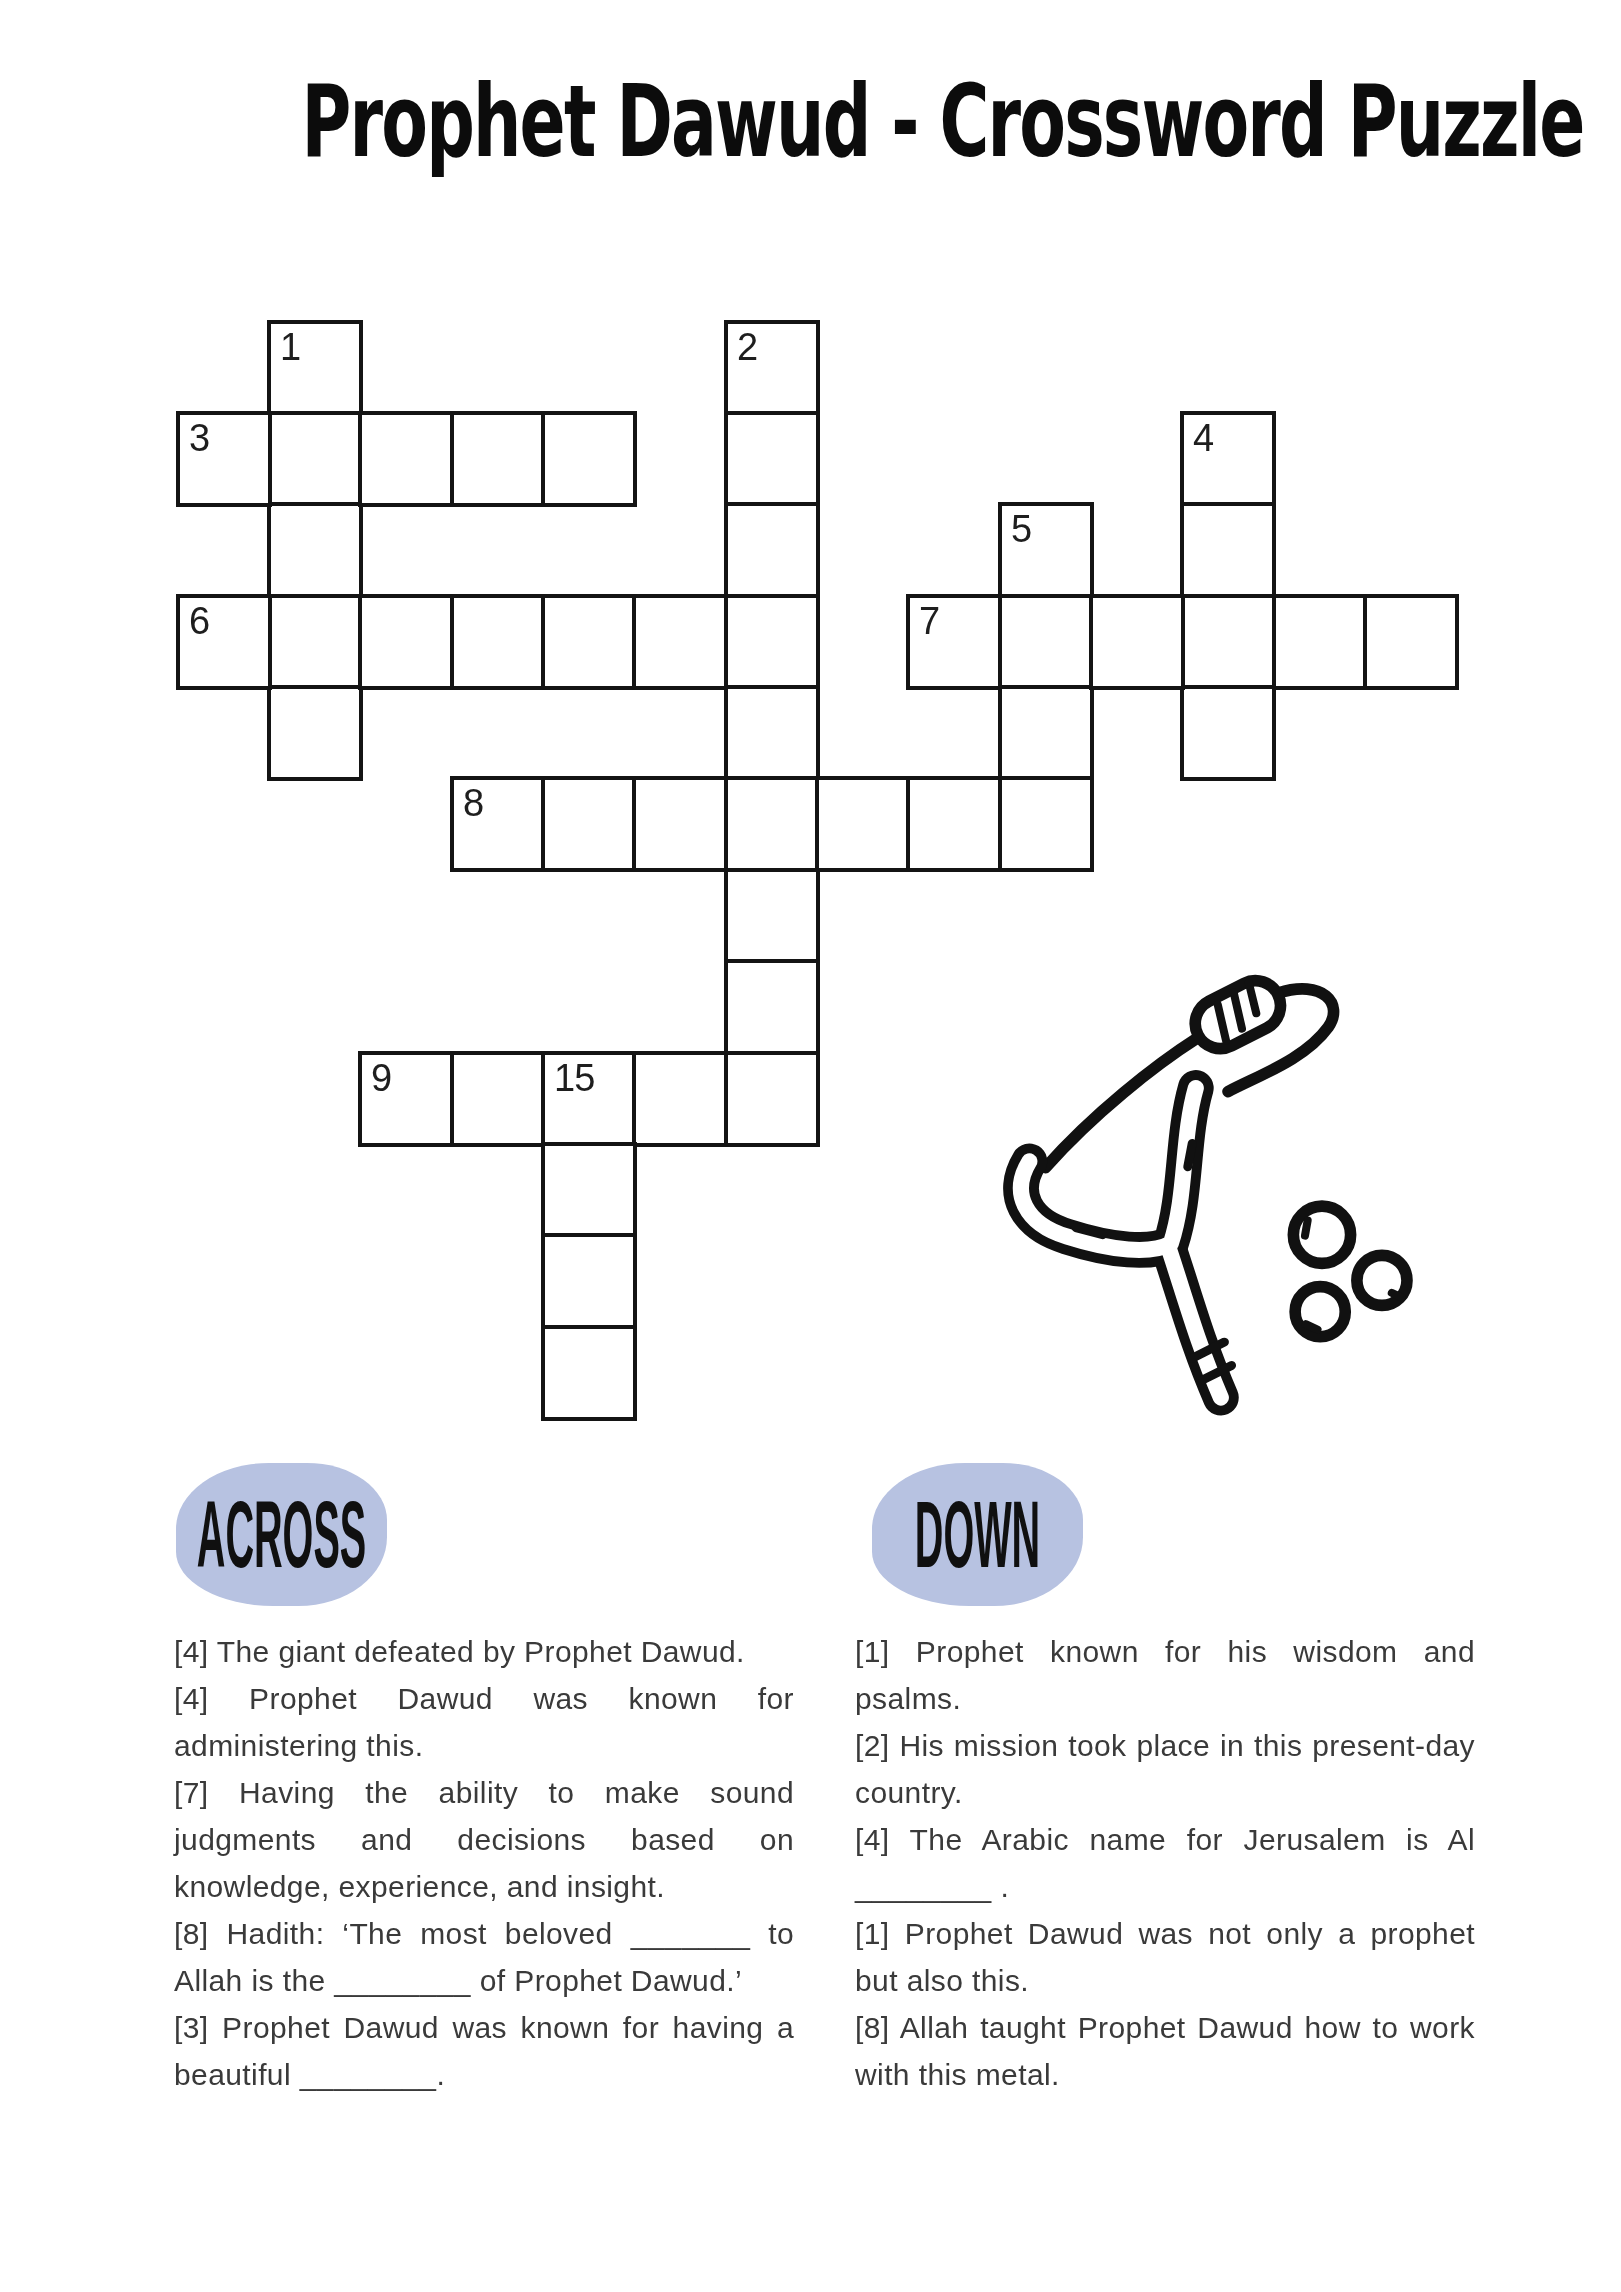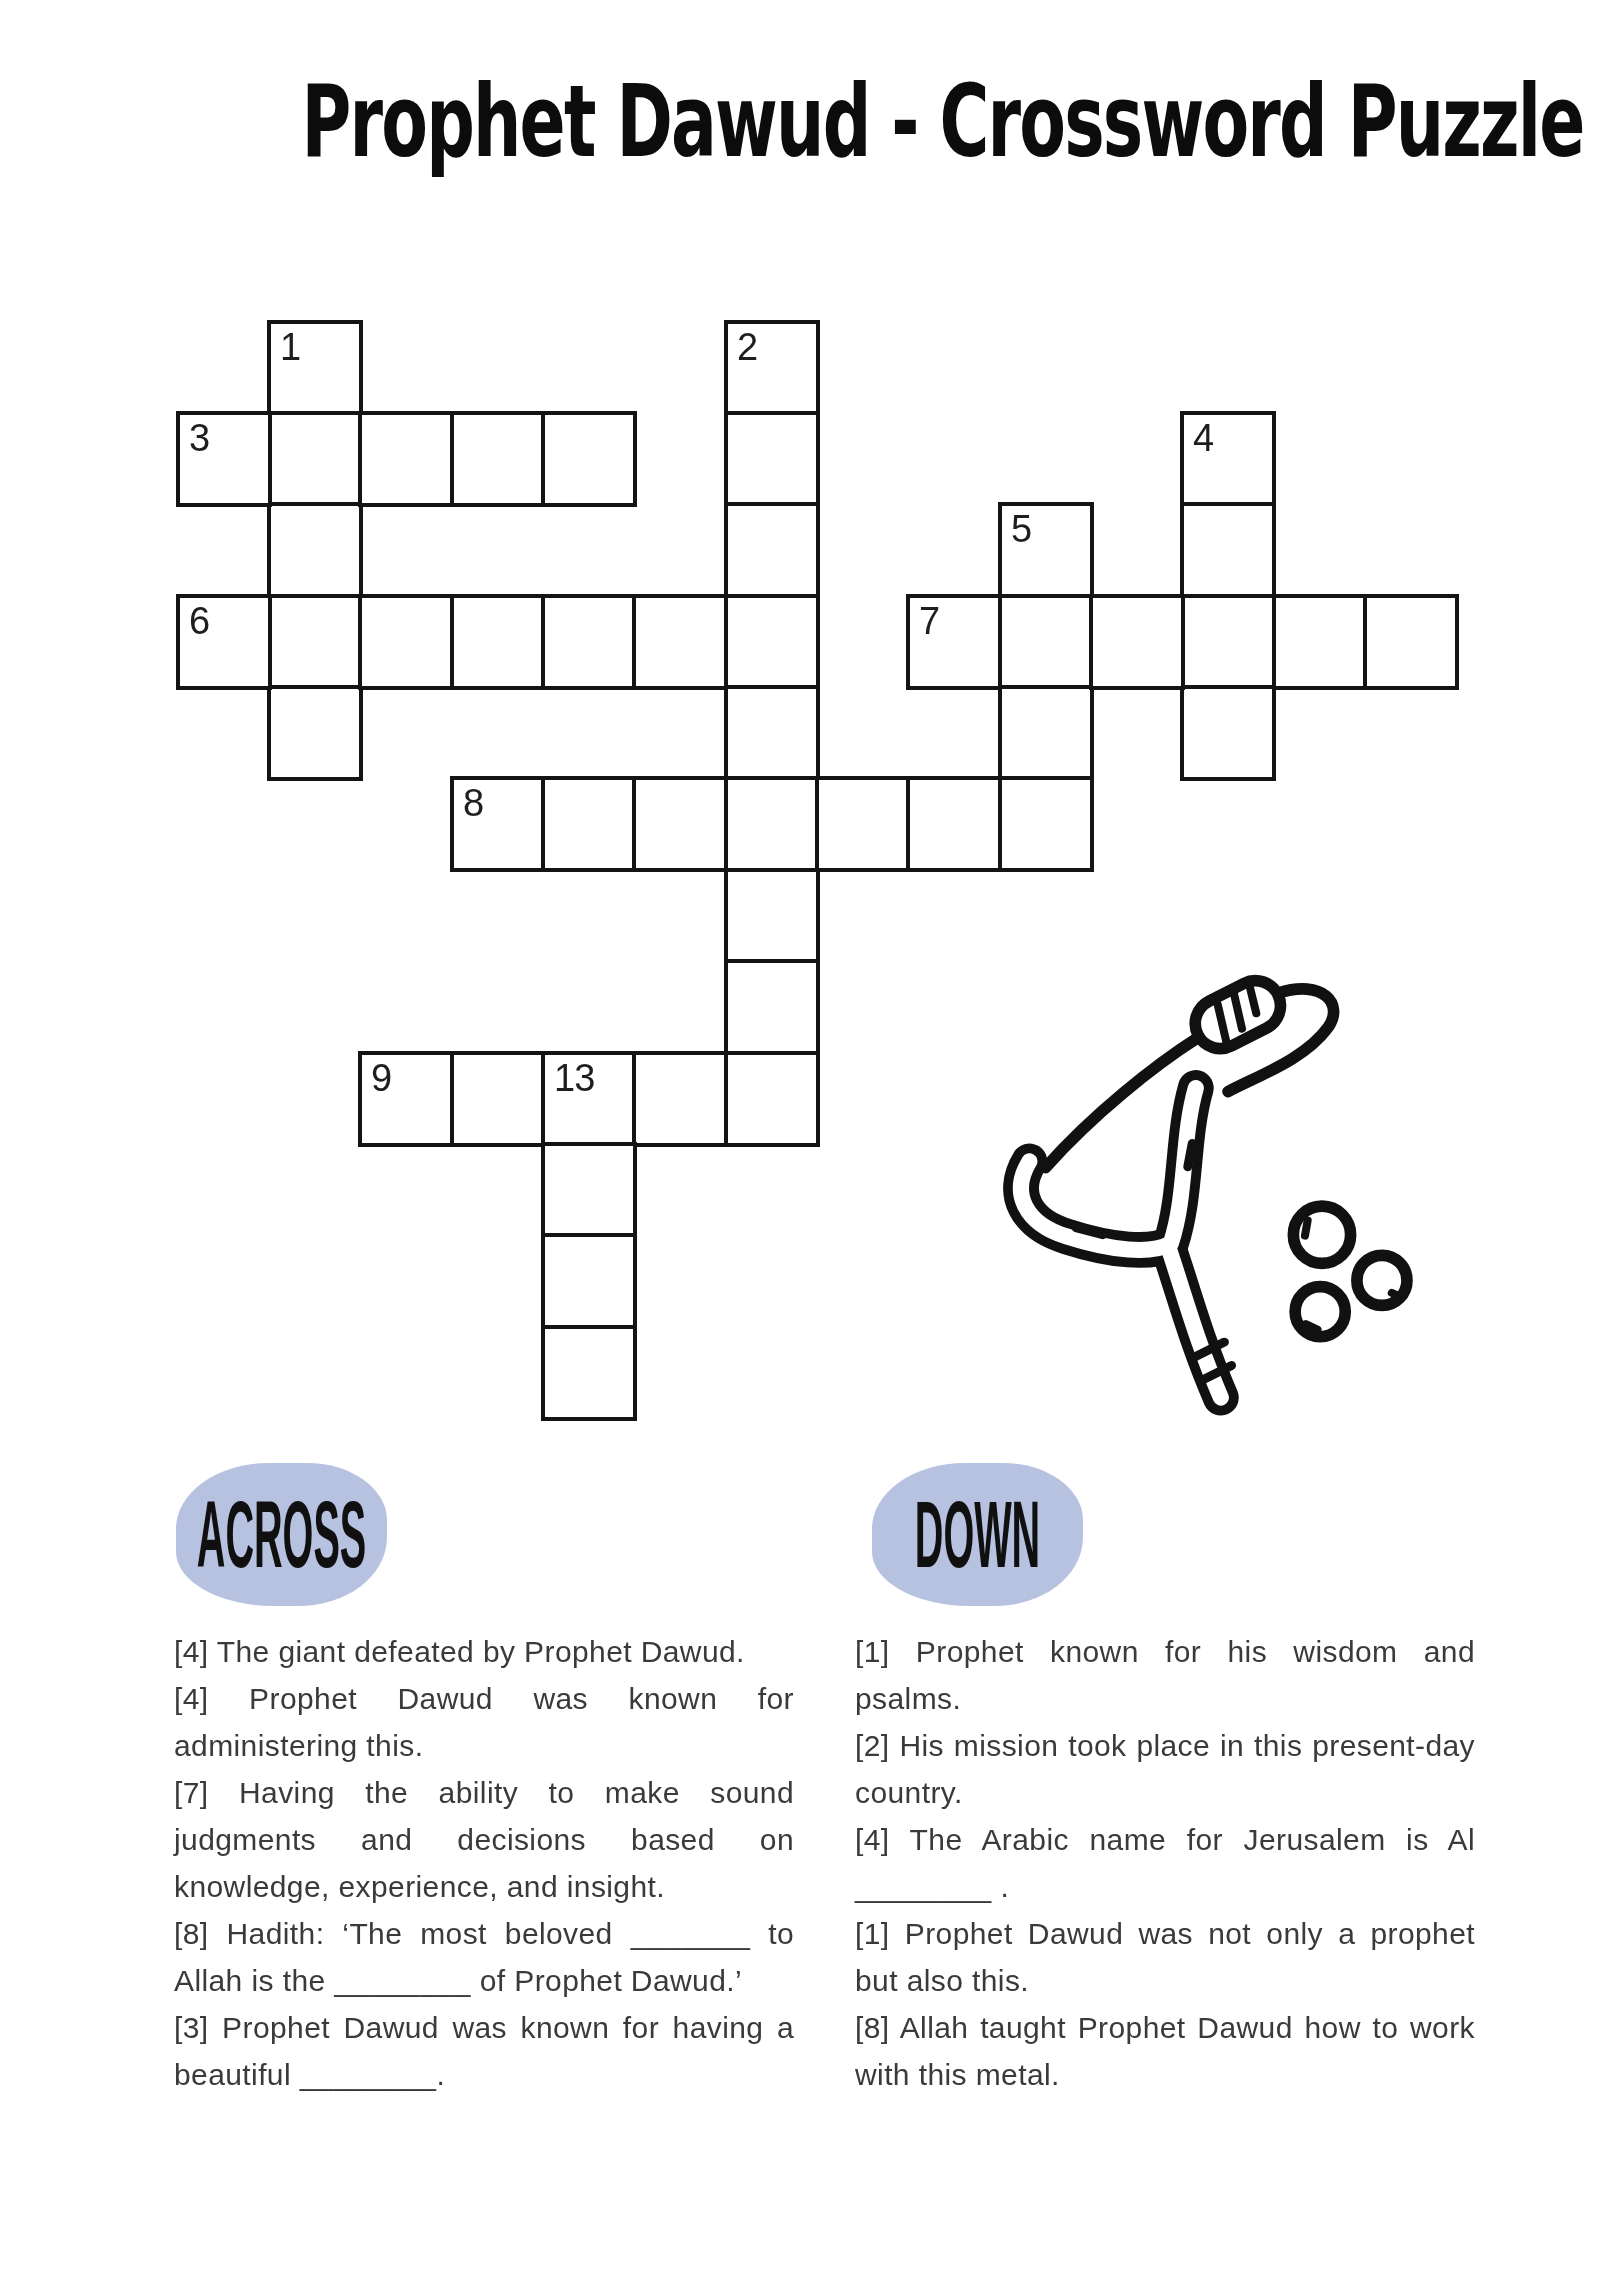--- a/index.html
+++ b/index.html
@@ -109,21 +109,21 @@
       </div>
       <div class="cell" style="left: 541px; top: 776px;"></div>
       <div class="cell" style="left: 632px; top: 776px;"></div>
       <div class="cell" style="left: 815px; top: 776px;"></div>
       <div class="cell" style="left: 906px; top: 776px;"></div>
       <div class="cell" style="left: 358px; top: 1051px;">
         <span class="cellnum">9</span>
       </div>
       <div class="cell" style="left: 450px; top: 1051px;"></div>
       <div class="cell" style="left: 541px; top: 1051px;">
-        <span class="cellnum">13</span>
+        <span class="cellnum">15</span>
       </div>
       <div class="cell" style="left: 632px; top: 1051px;"></div>
       <div class="cell" style="left: 541px; top: 1142px;"></div>
       <div class="cell" style="left: 541px; top: 1233px;"></div>
       <div class="cell" style="left: 541px; top: 1325px;"></div>
     </div>
 
   <svg class="slingshot" width="519" height="502" viewBox="0 0 580 560">
     <g fill="none" stroke="#111" stroke-linecap="round" stroke-linejoin="round">
 

